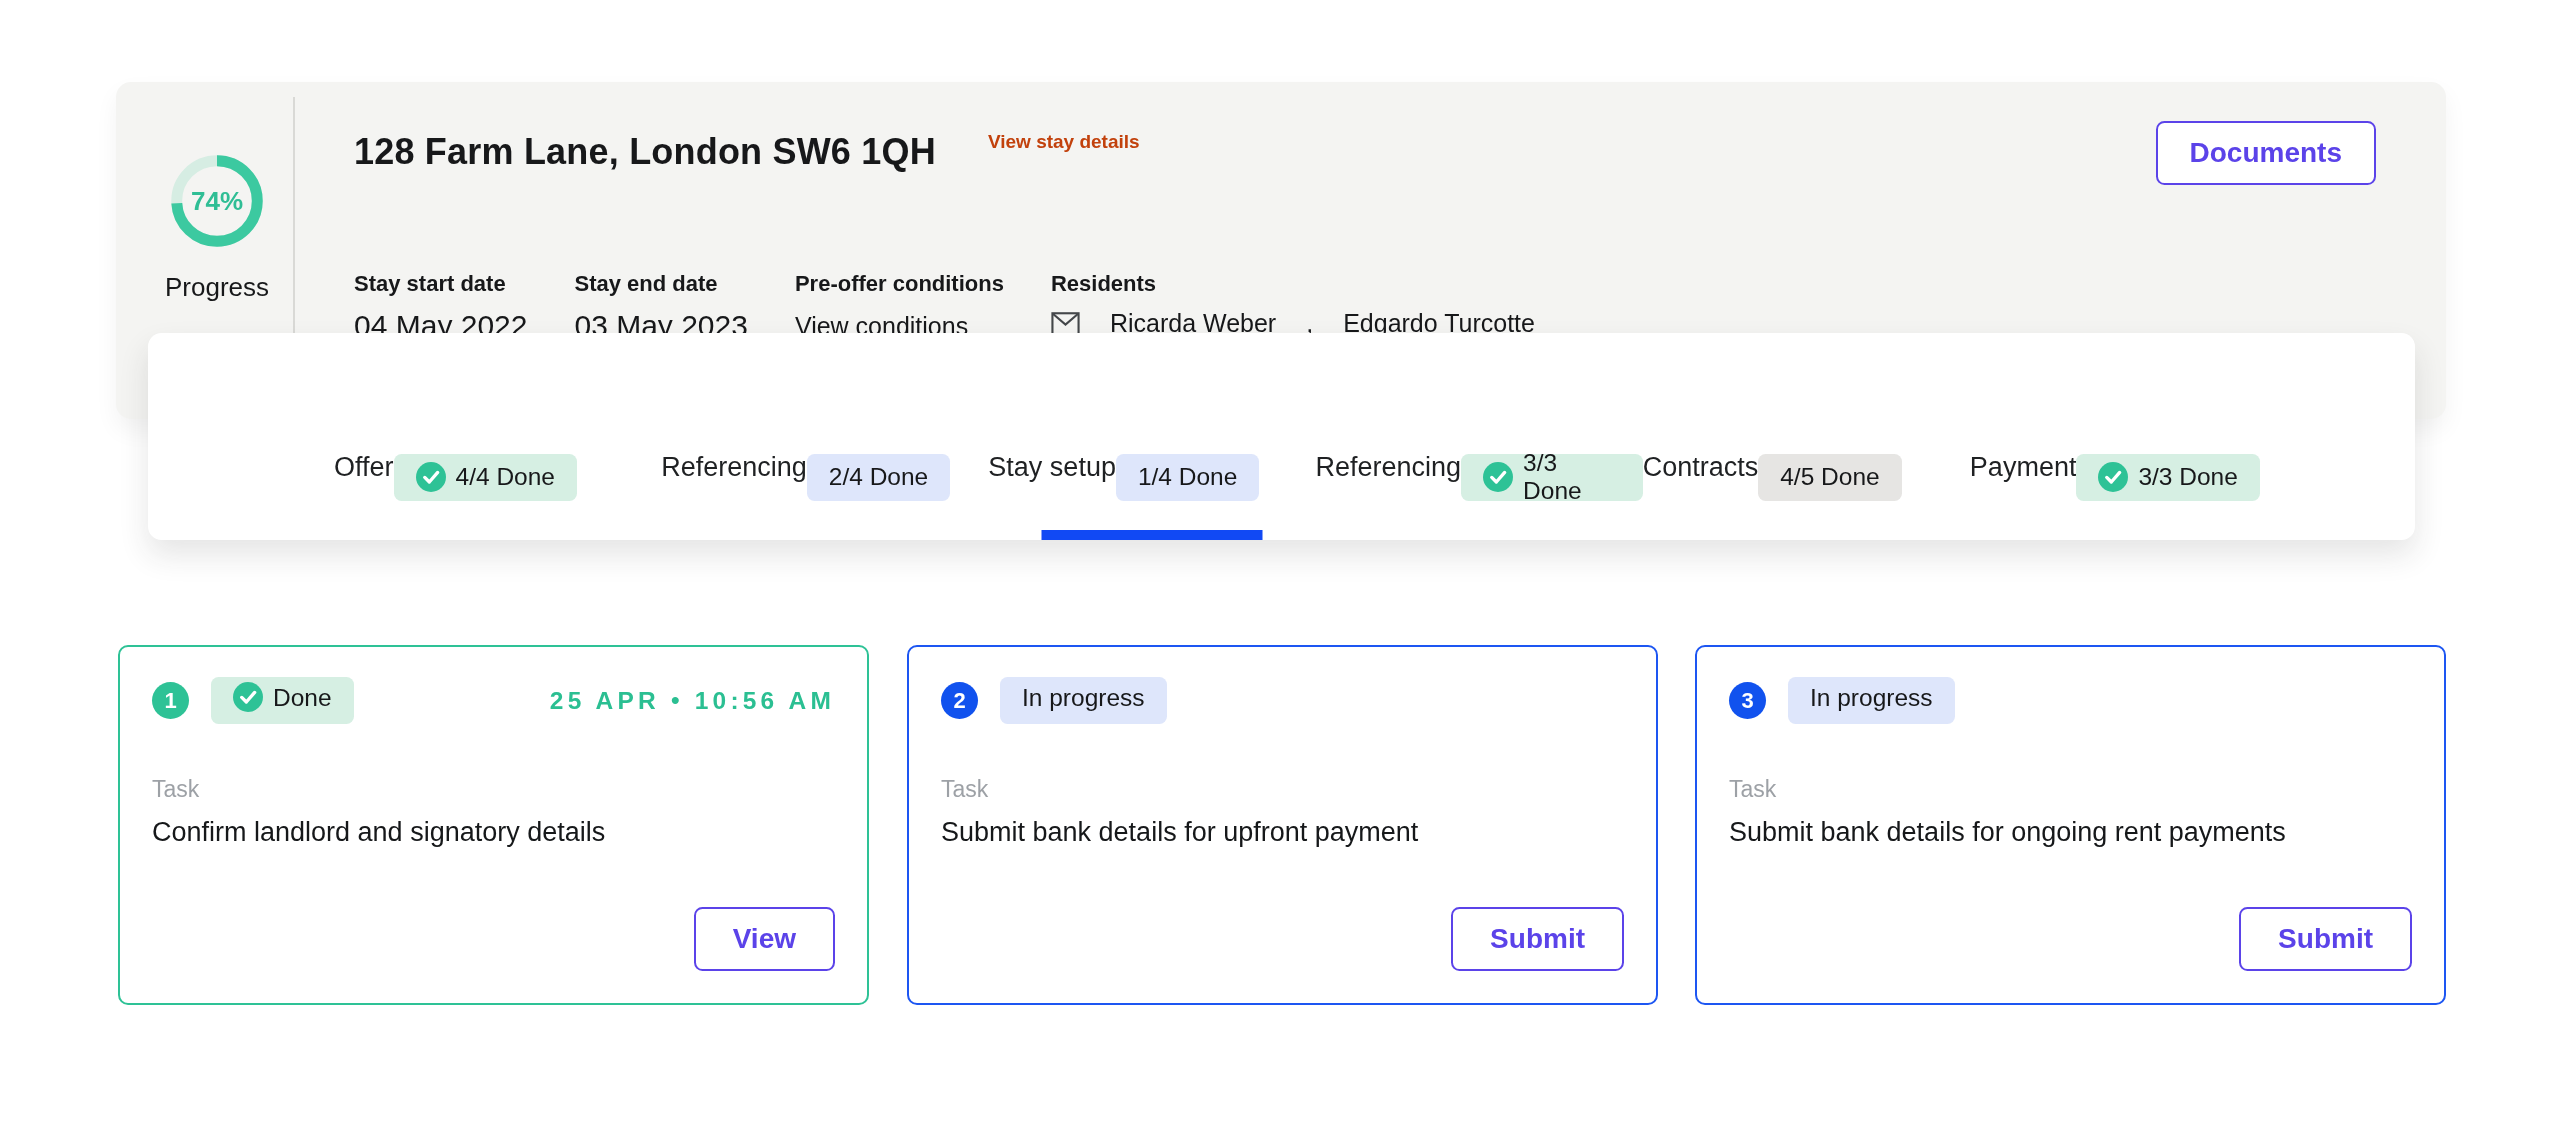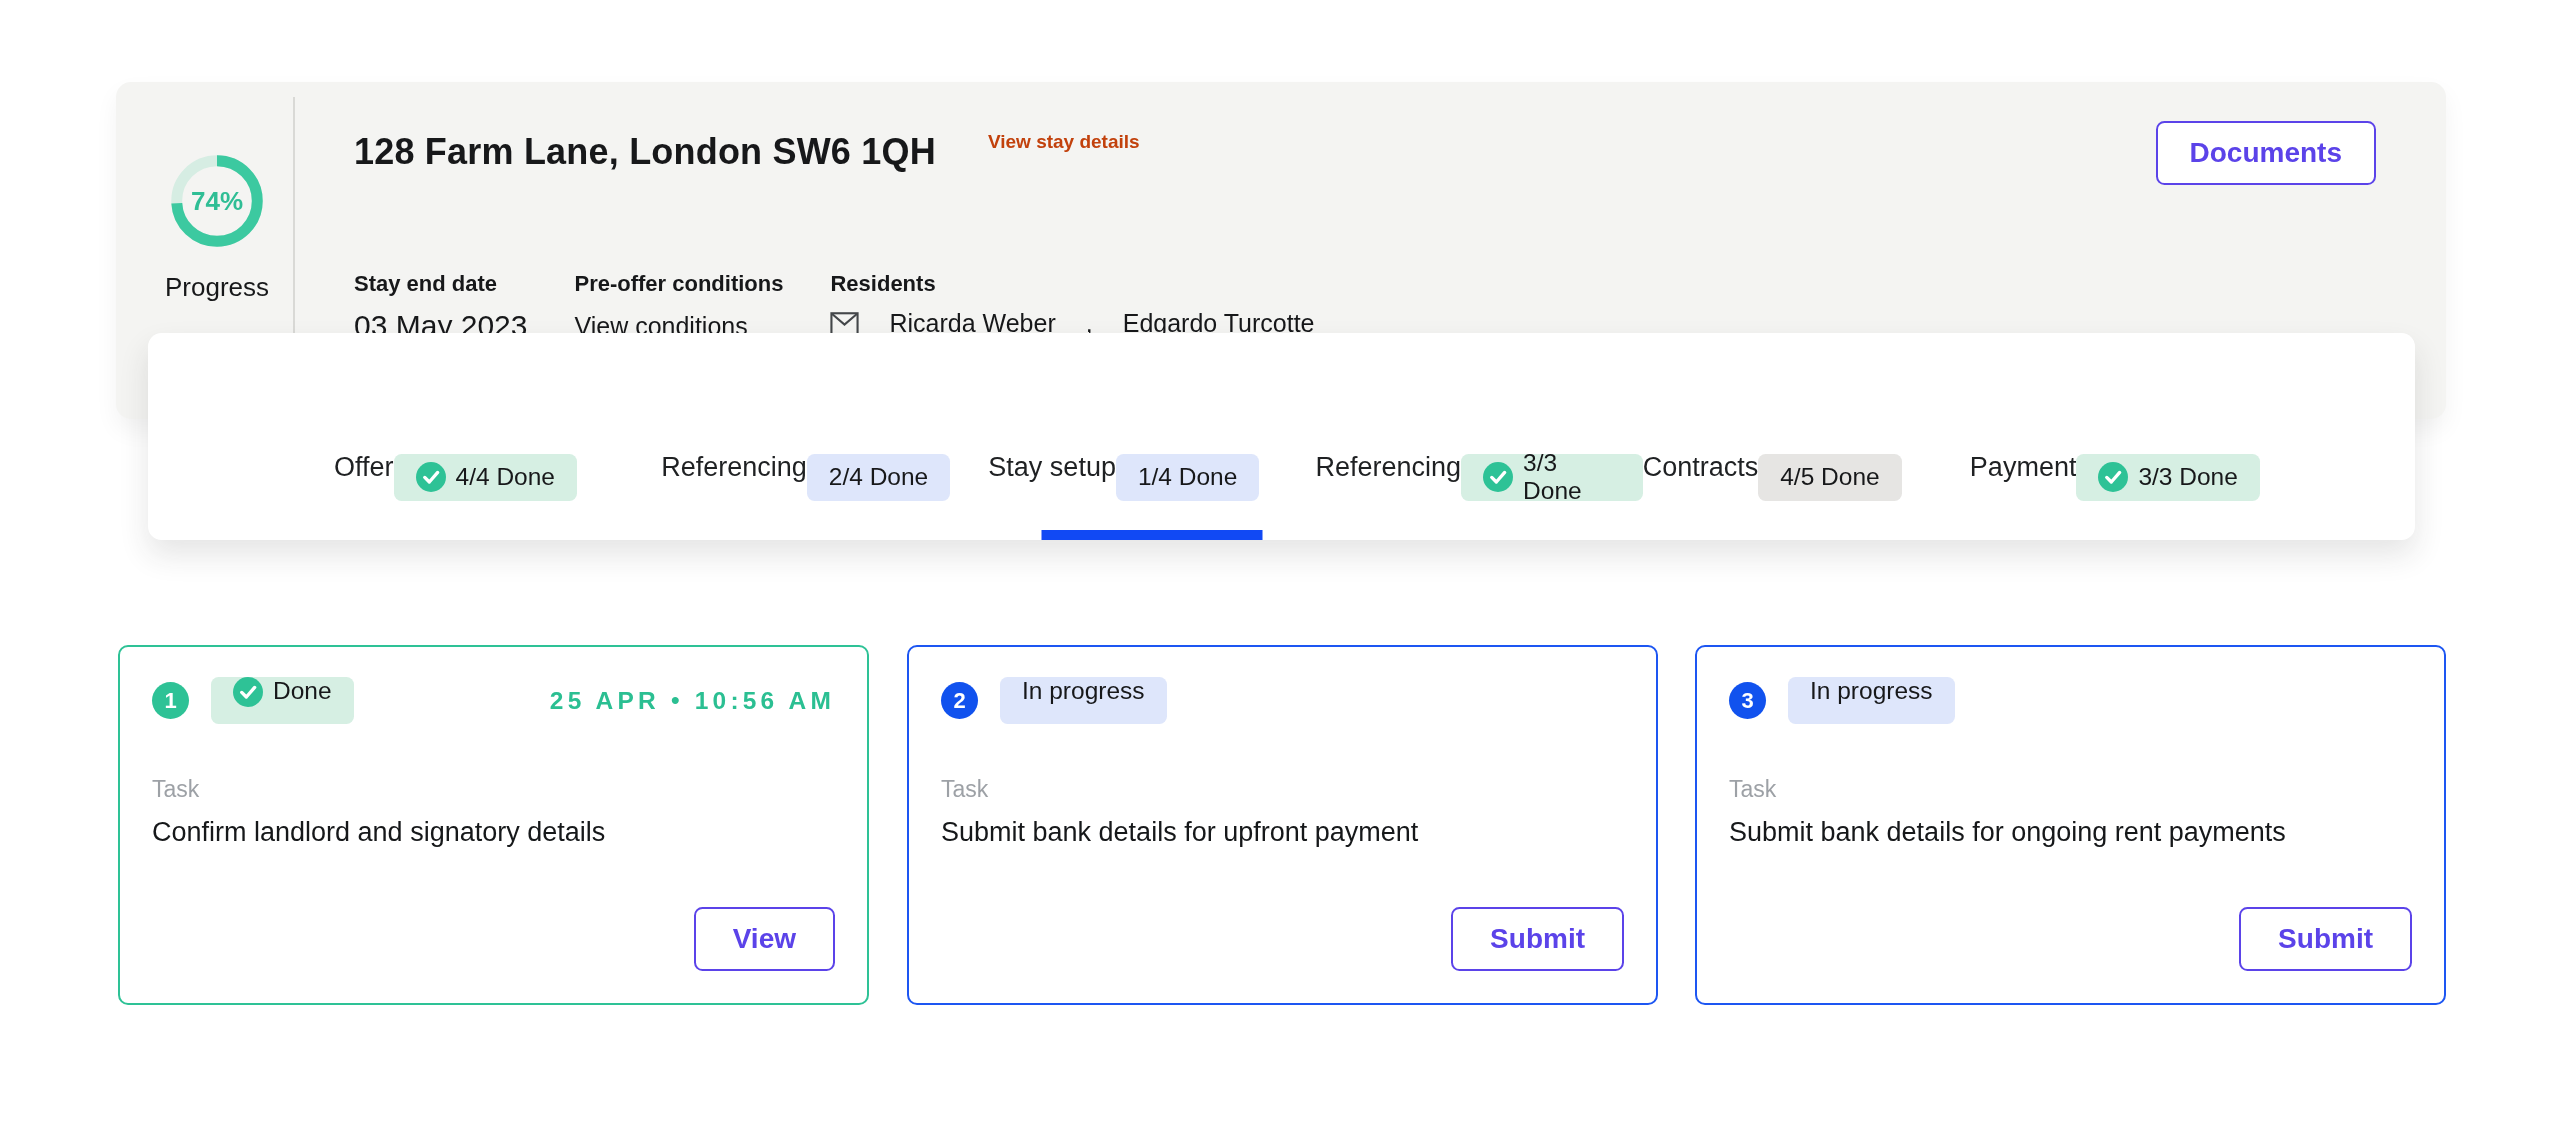--- a/index.html
+++ b/index.html
@@ -88,22 +88,22 @@
 
   .card-head { display:flex; align-items:center; gap:22px; }
   .num-circle {
     width:37px; height:37px; border-radius:50%; flex:0 0 37px;
     display:flex; align-items:center; justify-content:center;
     color:#ffffff; font-size:22px; font-weight:700;
   }
   .num-green { background:#2EC296; }
   .num-blue { background:#1152EE; }
   .card-badge {
-    height:47px; border-radius:7.6px; padding:0 22px;
-    display:flex; align-items:flex-start; gap:10px; font-size:24.5px; color:#17181A;
+    height:47px; border-radius:7.6px; padding:12px 22px;
+    display:flex; align-items:flex-end; gap:10px; font-size:24.5px; color:#17181A;
   }
   .timestamp {
     margin-left:auto; font-size:24.5px; font-weight:700; color:#2BBF92; letter-spacing:4.2px;
   }
   .task-label { margin-top:52px; font-size:23px; color:#9DA1A6; }
   .task-title { margin-top:13.5px; font-size:27px; color:#16181A; }
   .card-btn {
     position:absolute; right:32px; bottom:32px; height:64px; padding:0 37px;
     background:#ffffff; border:2.5px solid #5B43E9; border-radius:8.4px;
     color:#5B43E9; font-size:28px; font-weight:700;
@@ -129,20 +129,24 @@
 
   <div class="header-divider"></div>
 
   <div class="header-main">
     <div class="address-row">
       <div class="address">128 Farm Lane, London SW6 1QH</div>
       <div class="stay-link">View stay details</div>
     </div>
 
     <div class="fields-row">
+      <div class="field">
+        <div class="field-label">Stay start date</div>
+        <div class="field-value">04 May 2022</div>
+      </div>
       <div class="field">
         <div class="field-label">Stay end date</div>
         <div class="field-value">03 May 2023</div>
       </div>
       <div class="field">
         <div class="field-label">Pre-offer conditions</div>
         <span class="field-link">View conditions</span>
       </div>
       <div class="field">
         <div class="field-label">Residents</div>

